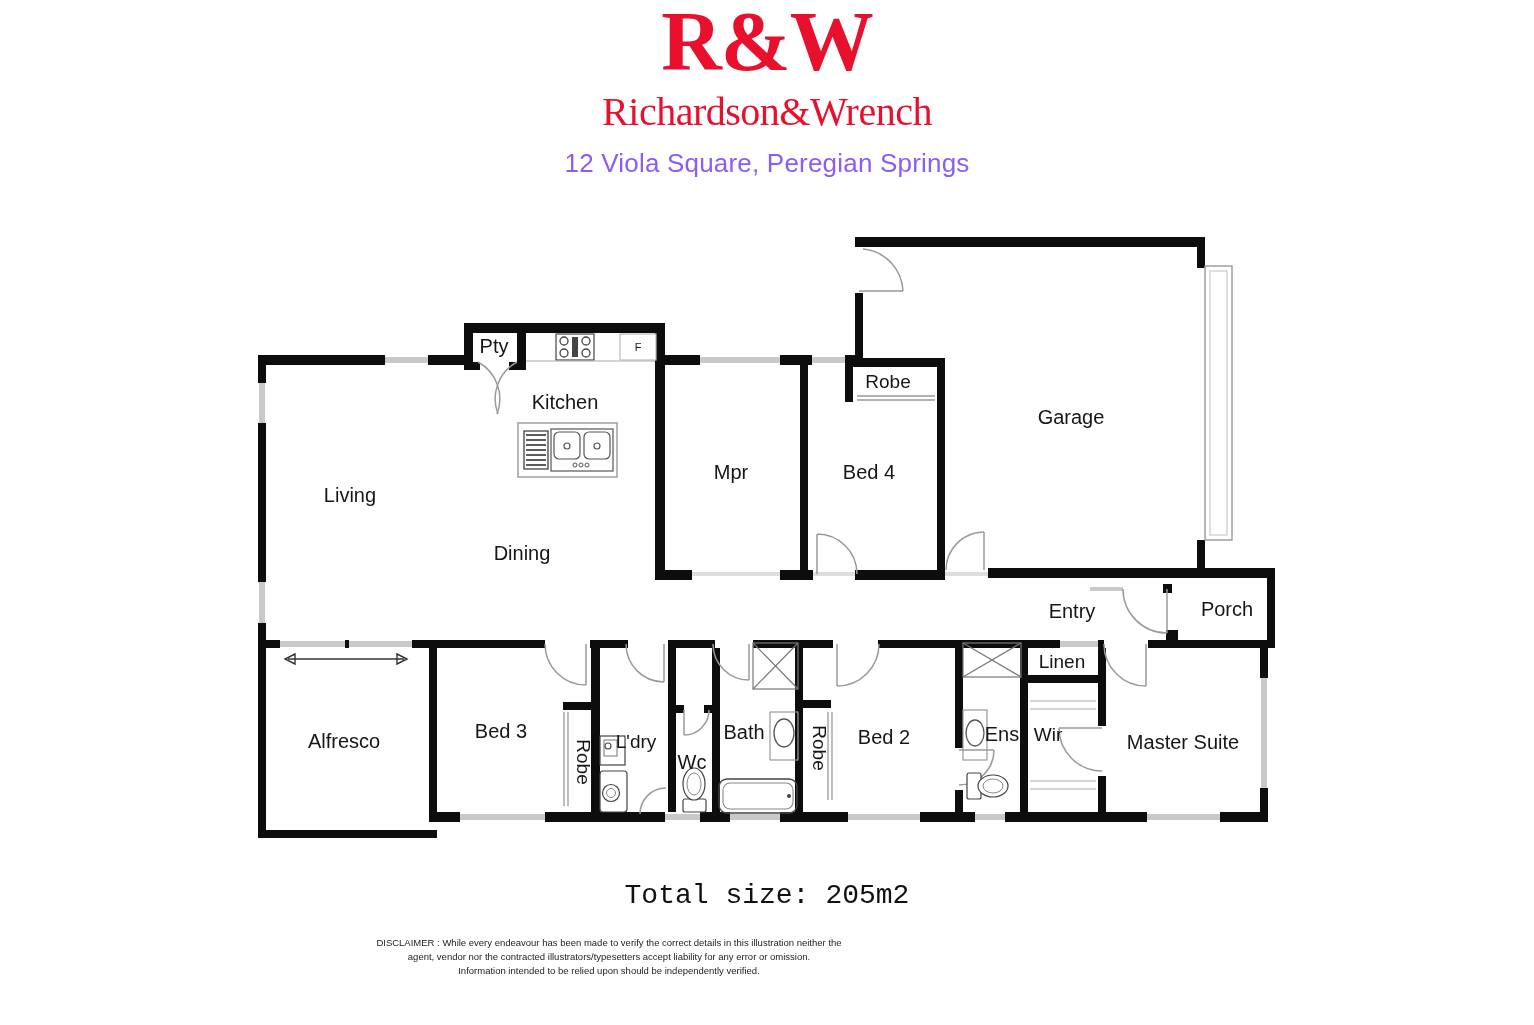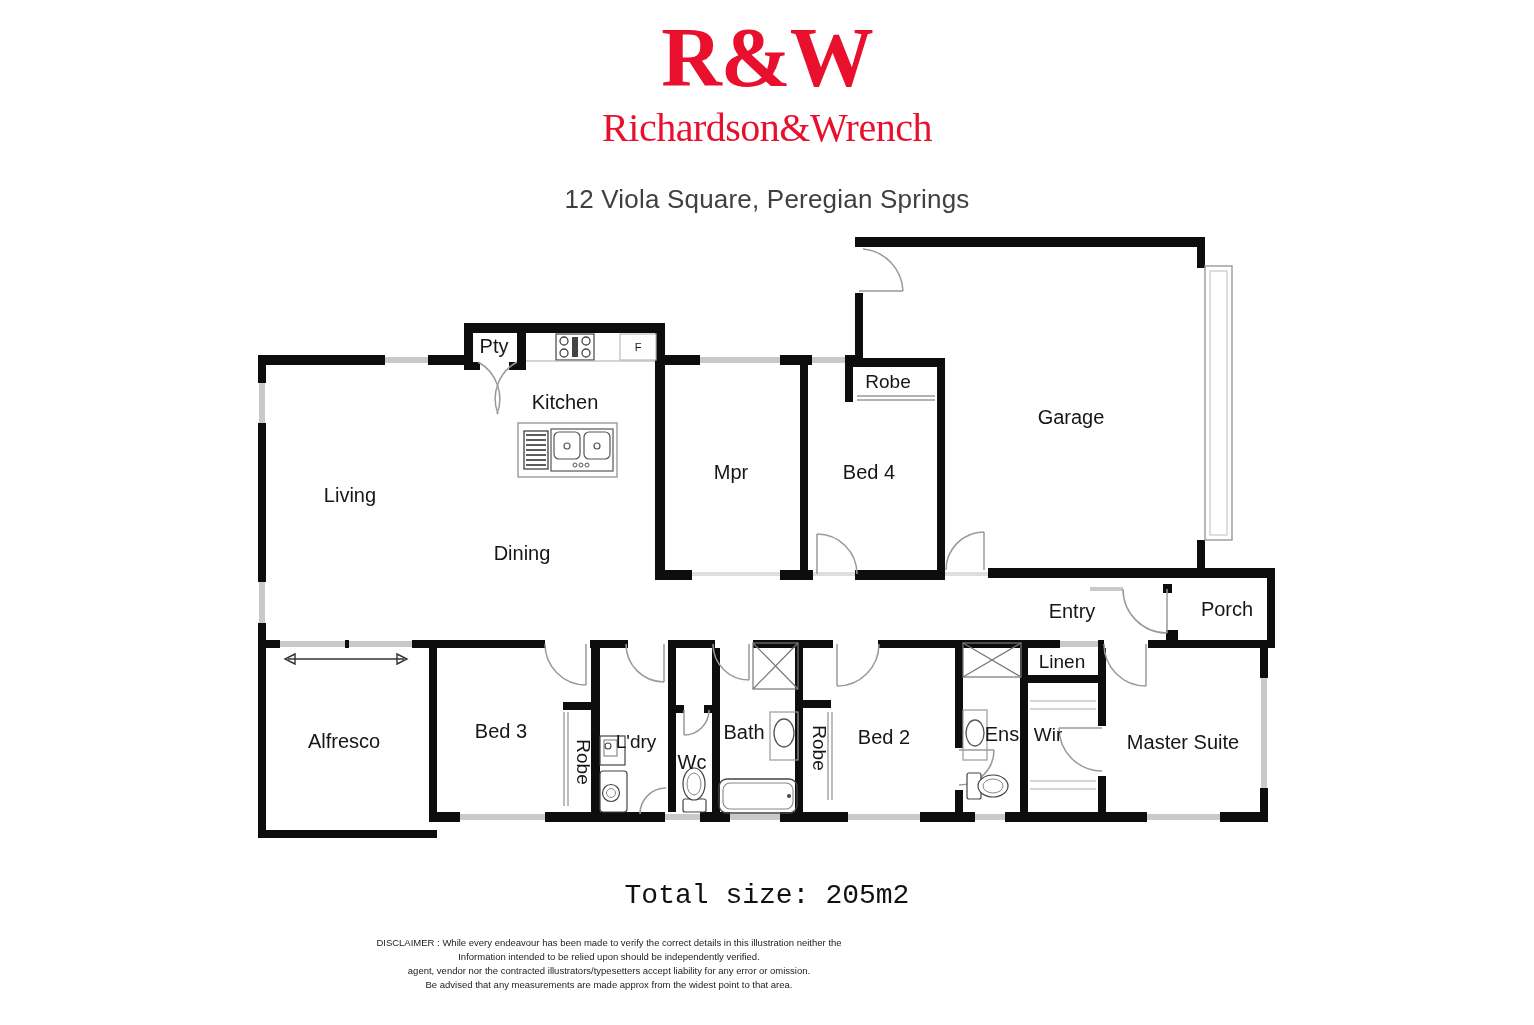--- a/index.html
+++ b/index.html
@@ -6,29 +6,29 @@
     --red:#e8102d;
     --ink:#161616;
   }
   *{margin:0;padding:0;box-sizing:border-box;}
   html,body{width:1534px;height:1025px;background:#ffffff;overflow:hidden;}
   body{font-family:"Liberation Sans",sans-serif;position:relative;}
   .header{position:absolute;left:0;top:0;width:1534px;text-align:center;}
   .logo-primary{
     font-family:"Liberation Serif",serif;font-weight:bold;
     font-size:84px;line-height:1;color:var(--red);
-    padding-top:16px;letter-spacing:-1px;
+    letter-spacing:-1px;
   }
   .logo-secondary{
     font-family:"Liberation Serif",serif;font-weight:normal;
     font-size:40px;line-height:1;color:var(--red);
     margin-top:8px;letter-spacing:-0.5px;
   }
   .address{
-    font-size:26px;color:#404040;margin-top:36px;letter-spacing:0.2px;
+    font-size:26px;color:#8b5cf6;margin-top:16px;letter-spacing:0.2px;
   }
   .plan{position:absolute;left:258px;top:237px;width:1017px;height:608px;}
   .footer-total{
     position:absolute;left:0;top:880px;width:1534px;
     display:flex;justify-content:center;align-items:baseline;gap:16px;
     font-size:28px;color:#111;font-family:Liberation Mono, monospace;
   }
   .disclaimer{
     position:absolute;left:0;top:936px;width:1218px;text-align:center;
     font-size:9.5px;line-height:14px;color:#1c1c1c;
@@ -331,16 +331,15 @@
   </g>
 </svg>
 
 <div class="footer-total">
   <span>Total size:</span>
   <span>205m2</span>
 </div>
 
 <div class="disclaimer">
   <div>DISCLAIMER : While every endeavour has been made to verify the correct details in this illustration neither the</div>
+  <div>agent, vendor nor the contracted illustrators/typesetters accept liability for any error or omission.</div>
   <div>Information intended to be relied upon should be independently verified.</div>
-  <div>agent, vendor nor the contracted illustrators/typesetters accept liability for any error or omission.</div>
-  <div>Be advised that any measurements are made approx from the widest point to that area.</div>
 </div>
 
 </body></html>

